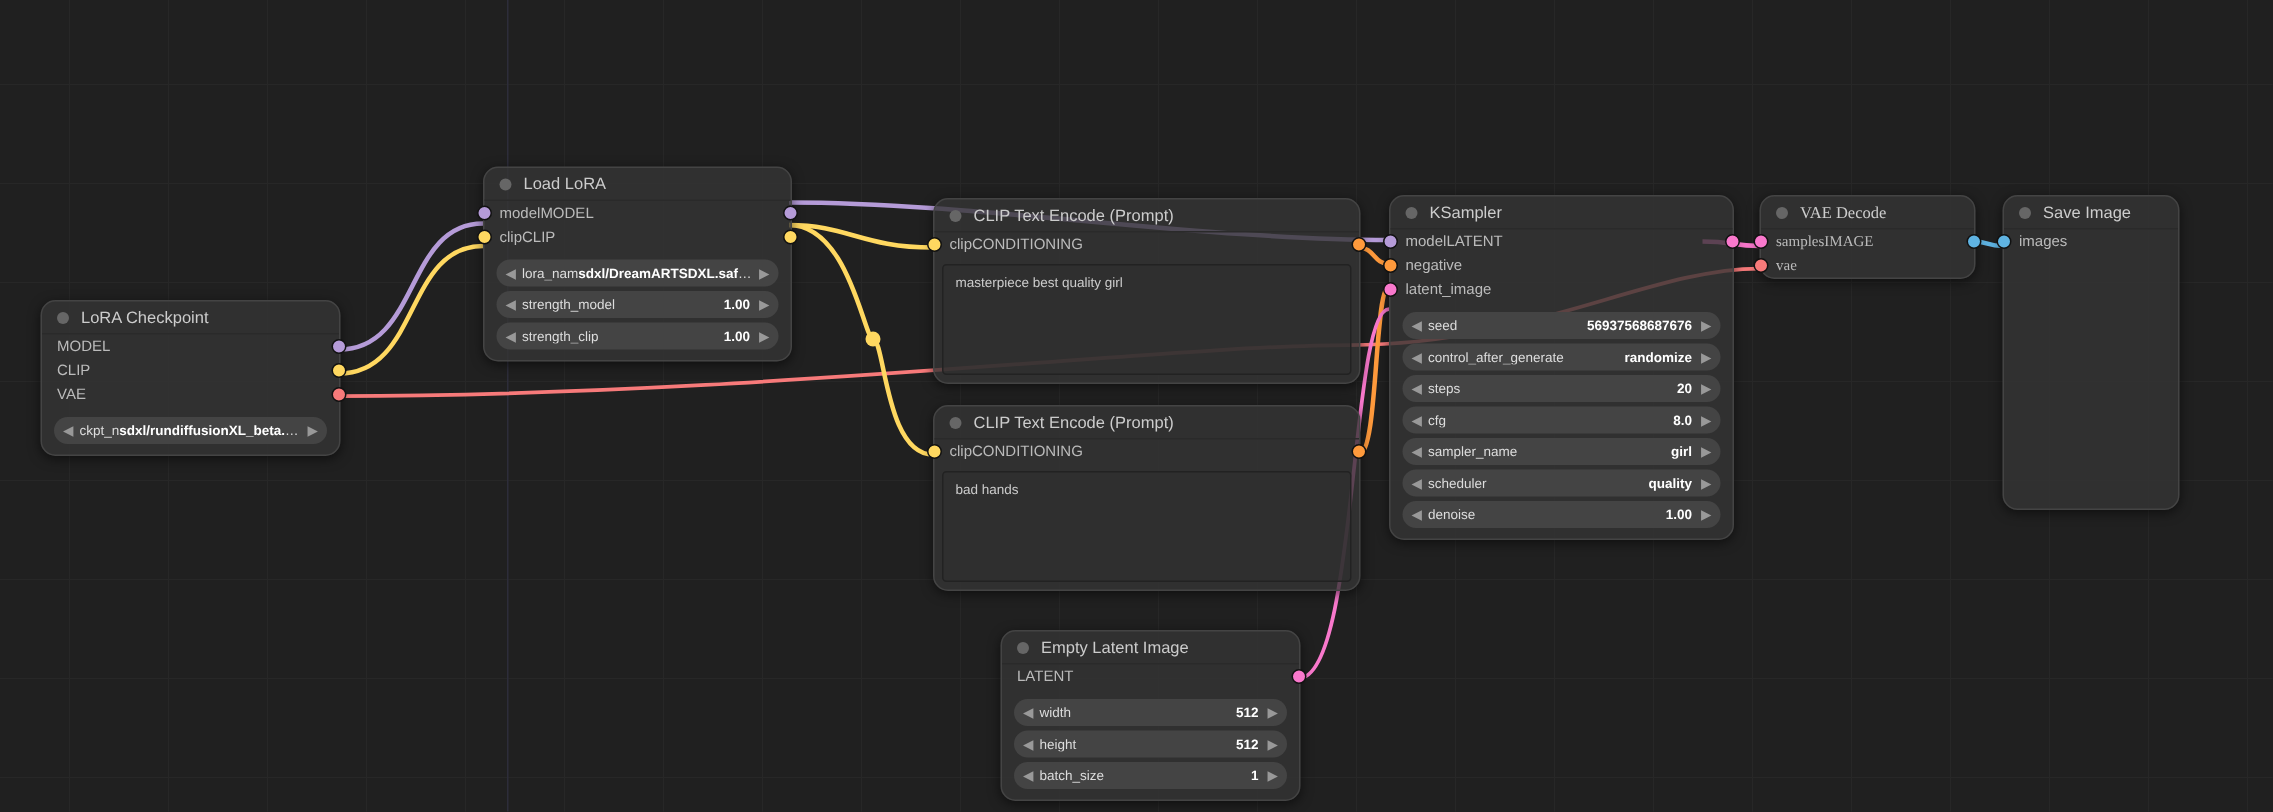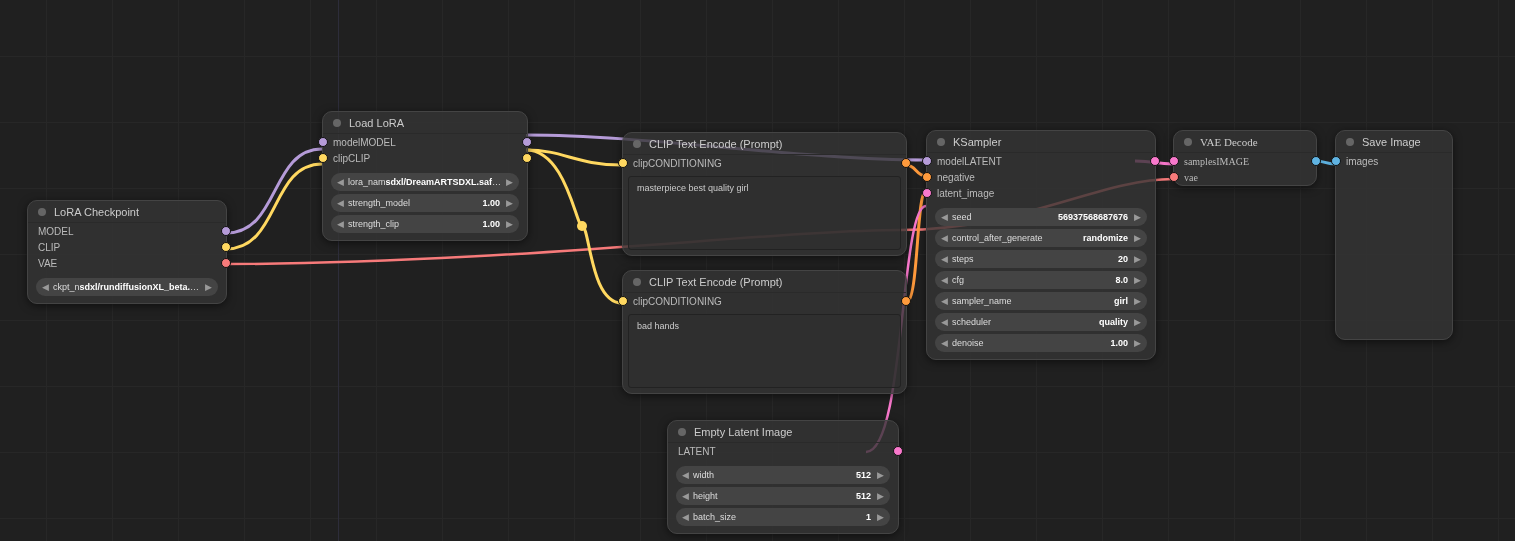--- a/index.html
+++ b/index.html
@@ -159,21 +159,21 @@
     </div>
   <div class="row">
       <span class="pi">clip</span>
       <span class="po">CONDITIONING</span>
       <span class="port l c-clip"></span>
       <span class="port r c-cond"></span>
     </div>
   <div class="ta"><span>bad hands</span></div>
 </div>
 
-<div class="node" style="left:667px;top:420px;width:232px;">
+<div class="node" style="left:667px;top:420px;width:200px;">
   <div class="title">
       <span class="tdot"></span>
       <span>Empty Latent Image</span>
     </div>
   <div class="row po">
       <span>LATENT</span>
       <span class="port r c-latent"></span>
     </div>
   <div class="body">
     <div class="widget">

